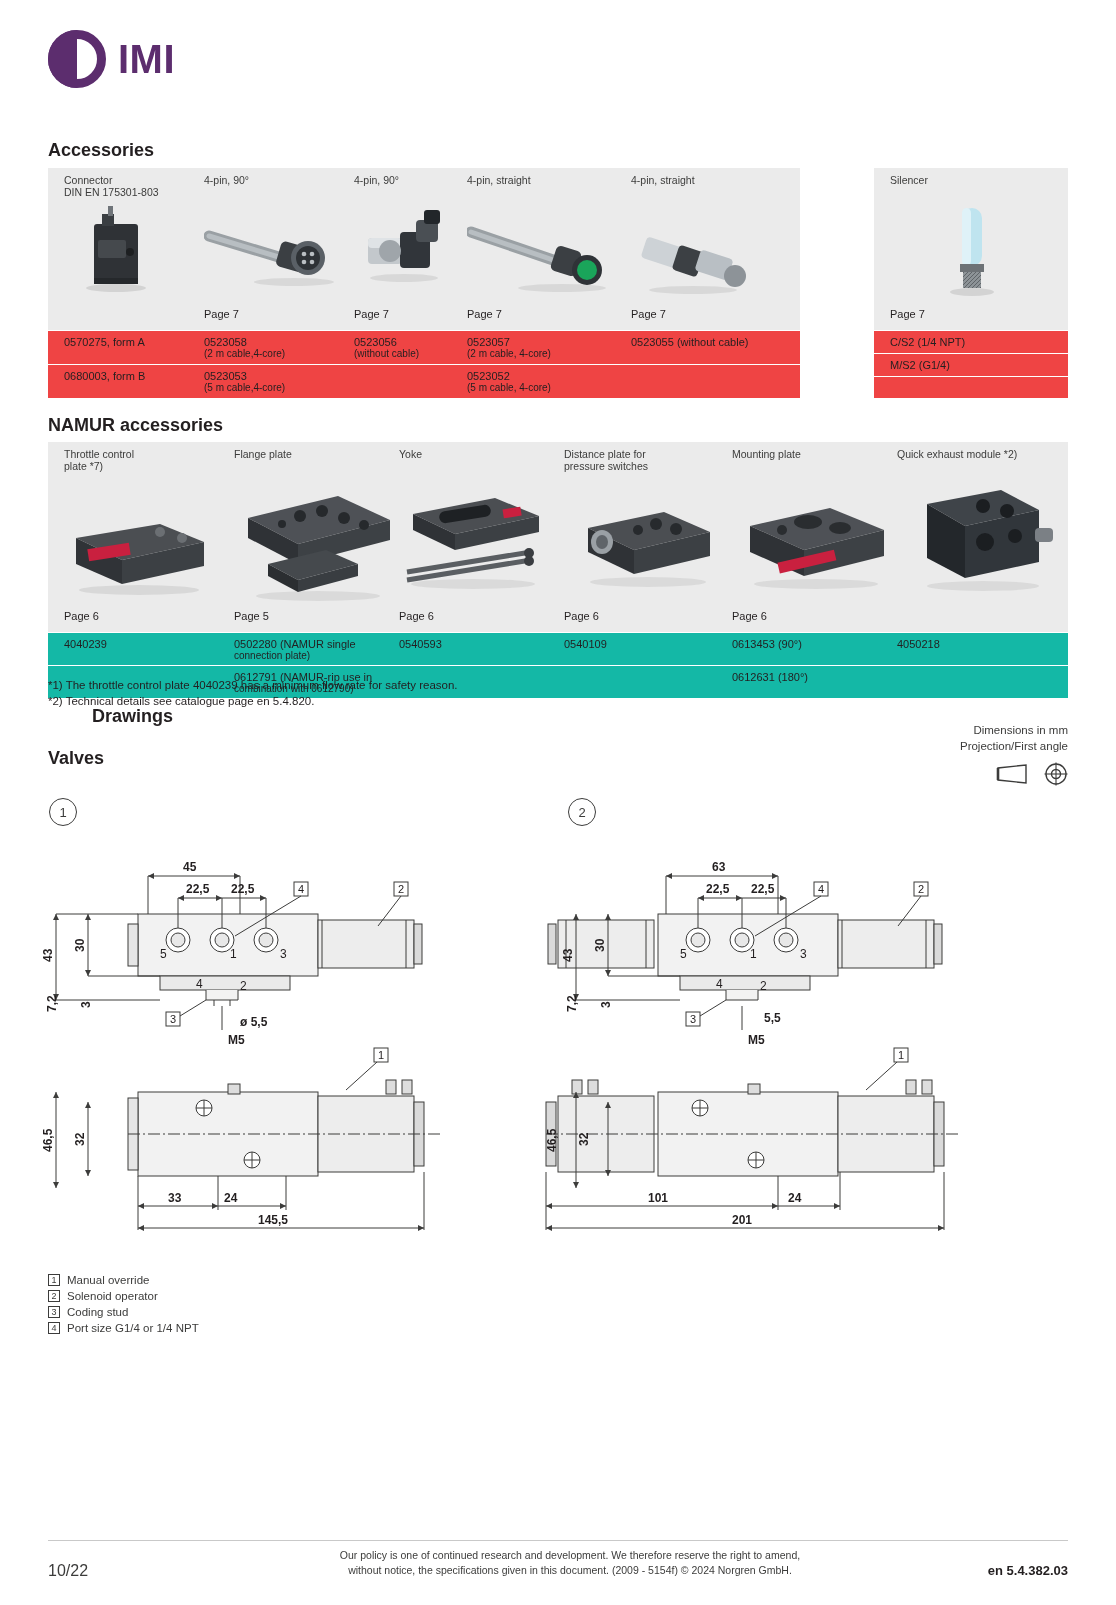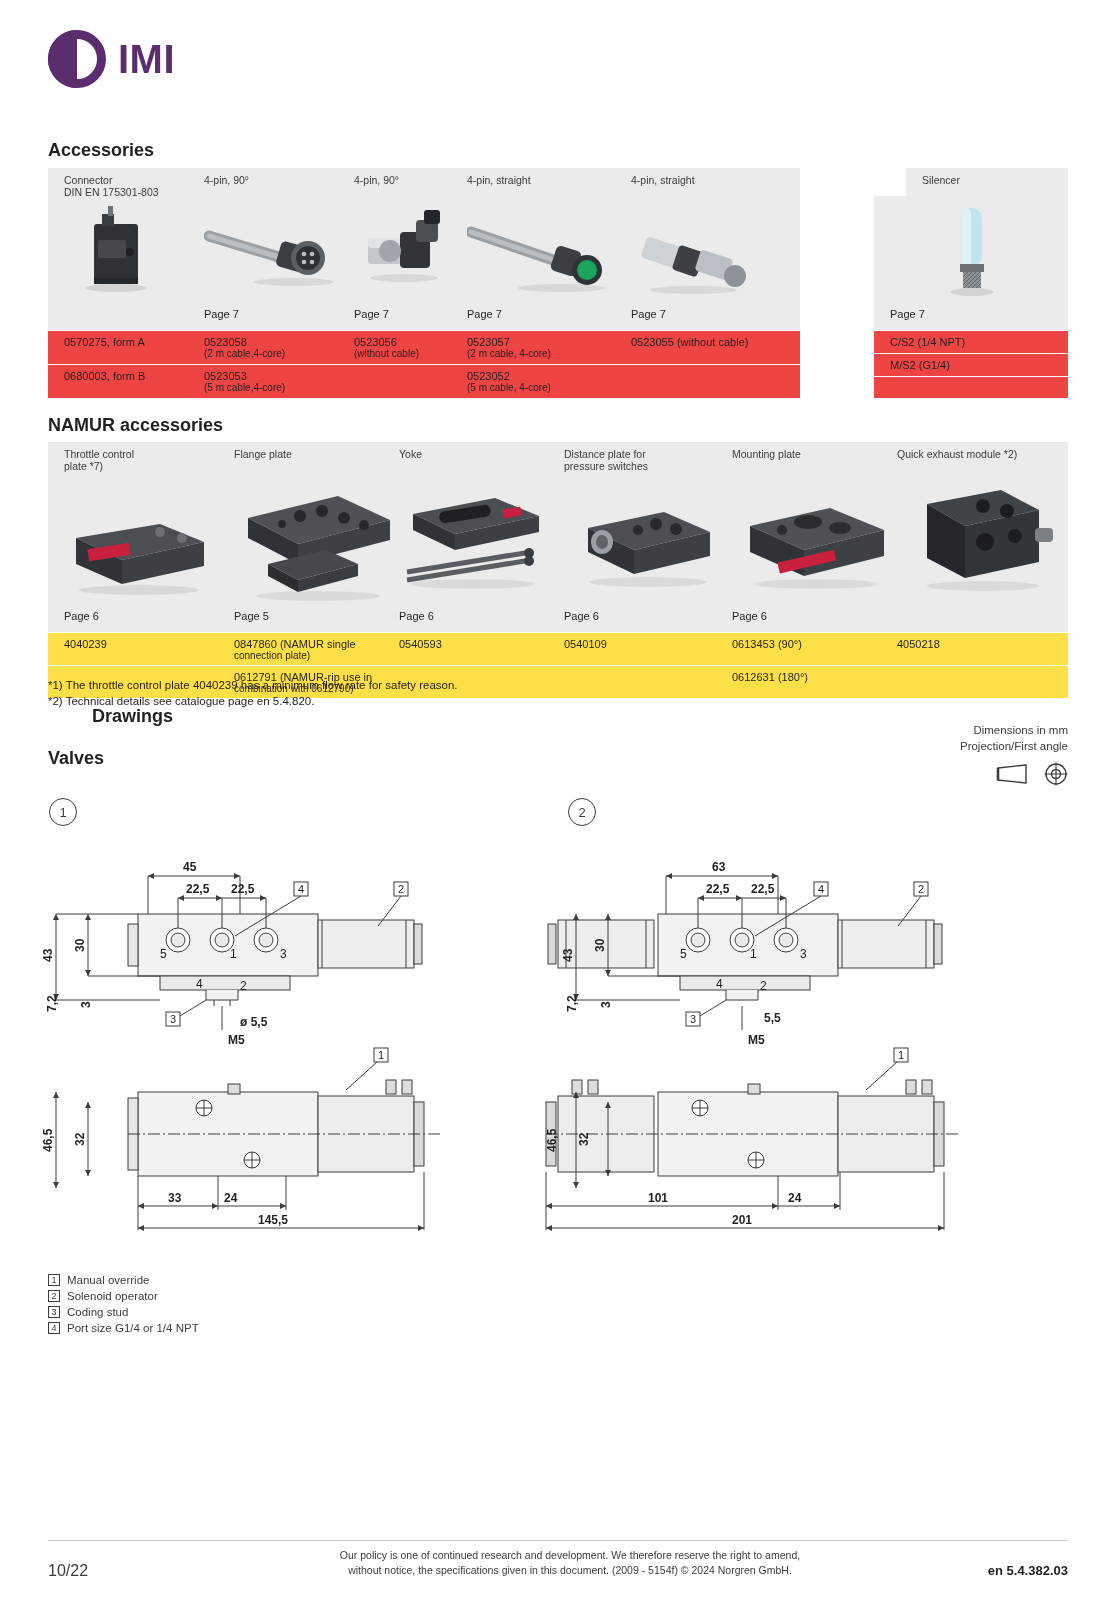--- a/index.html
+++ b/index.html
@@ -133,21 +133,21 @@
     background: #ebebeb;
     height: 130px;
   }
   .nam-page-row {
     display: flex;
     background: #ebebeb;
     height: 22px;
   }
   .nam-data-row {
     display: flex;
-    background: #fde047;
+    background: #14b8a6;
     padding-top: 5px;
     padding-bottom: 4px;
     box-sizing: border-box;
   }
 
   
   .footnotes {
     position: absolute;
     left: 48px;
     top: 678px;
@@ -384,21 +384,21 @@
       <div class="acc-cell" style="width:113px;"></div>
       <div class="acc-cell" style="width:164px;">
         <div>0523052</div>
         <div class="small">(5 m cable, 4-core)</div>
       </div>
       <div class="acc-cell" style="width:185px;"></div>
     </div>
   </div>
 
   <div id="silencer-block">
-    <div class="acc-head" style="height:28px;margin-left:32px;">
+    <div class="acc-head" style="height:28px;">
       <div class="acc-cell" style="width:194px;">Silencer</div>
     </div>
     <div class="acc-img-row" style="height:112px; justify-content:center; align-items:flex-end;">
       <svg width="70" height="112" viewBox="0 0 70 112">
         <rect x="26" y="12" width="20" height="58" rx="10" fill="#bfe4ef"></rect>
         <rect x="26" y="12" width="9" height="58" rx="5" fill="#dff2f8"></rect>
         <rect x="24" y="68" width="24" height="8" fill="#6d7276"></rect>
         <rect x="27" y="76" width="18" height="16" fill="#8d9397"></rect>
         <rect x="27" y="76" width="18" height="16" fill="url(#thr)"></rect>
         <defs>
@@ -539,21 +539,21 @@
       <div class="acc-cell" style="width:168px;">Page 6</div>
       <div class="acc-cell" style="width:165px;">Page 6</div>
       <div class="acc-cell" style="width:187px;"></div>
     </div>
 
     <div class="nam-data-row band-light sep">
       <div class="acc-cell" style="width:170px;">
         <div>4040239</div>
       </div>
       <div class="acc-cell" style="width:165px;">
-        <div>0847860 (NAMUR single</div>
+        <div>0502280 (NAMUR single</div>
         <div class="small">connection plate)</div>
       </div>
       <div class="acc-cell" style="width:165px;">
         <div>0540593</div>
       </div>
       <div class="acc-cell" style="width:168px;">
         <div>0540109</div>
       </div>
       <div class="acc-cell" style="width:165px;">
         <div>0613453 (90°)</div>

